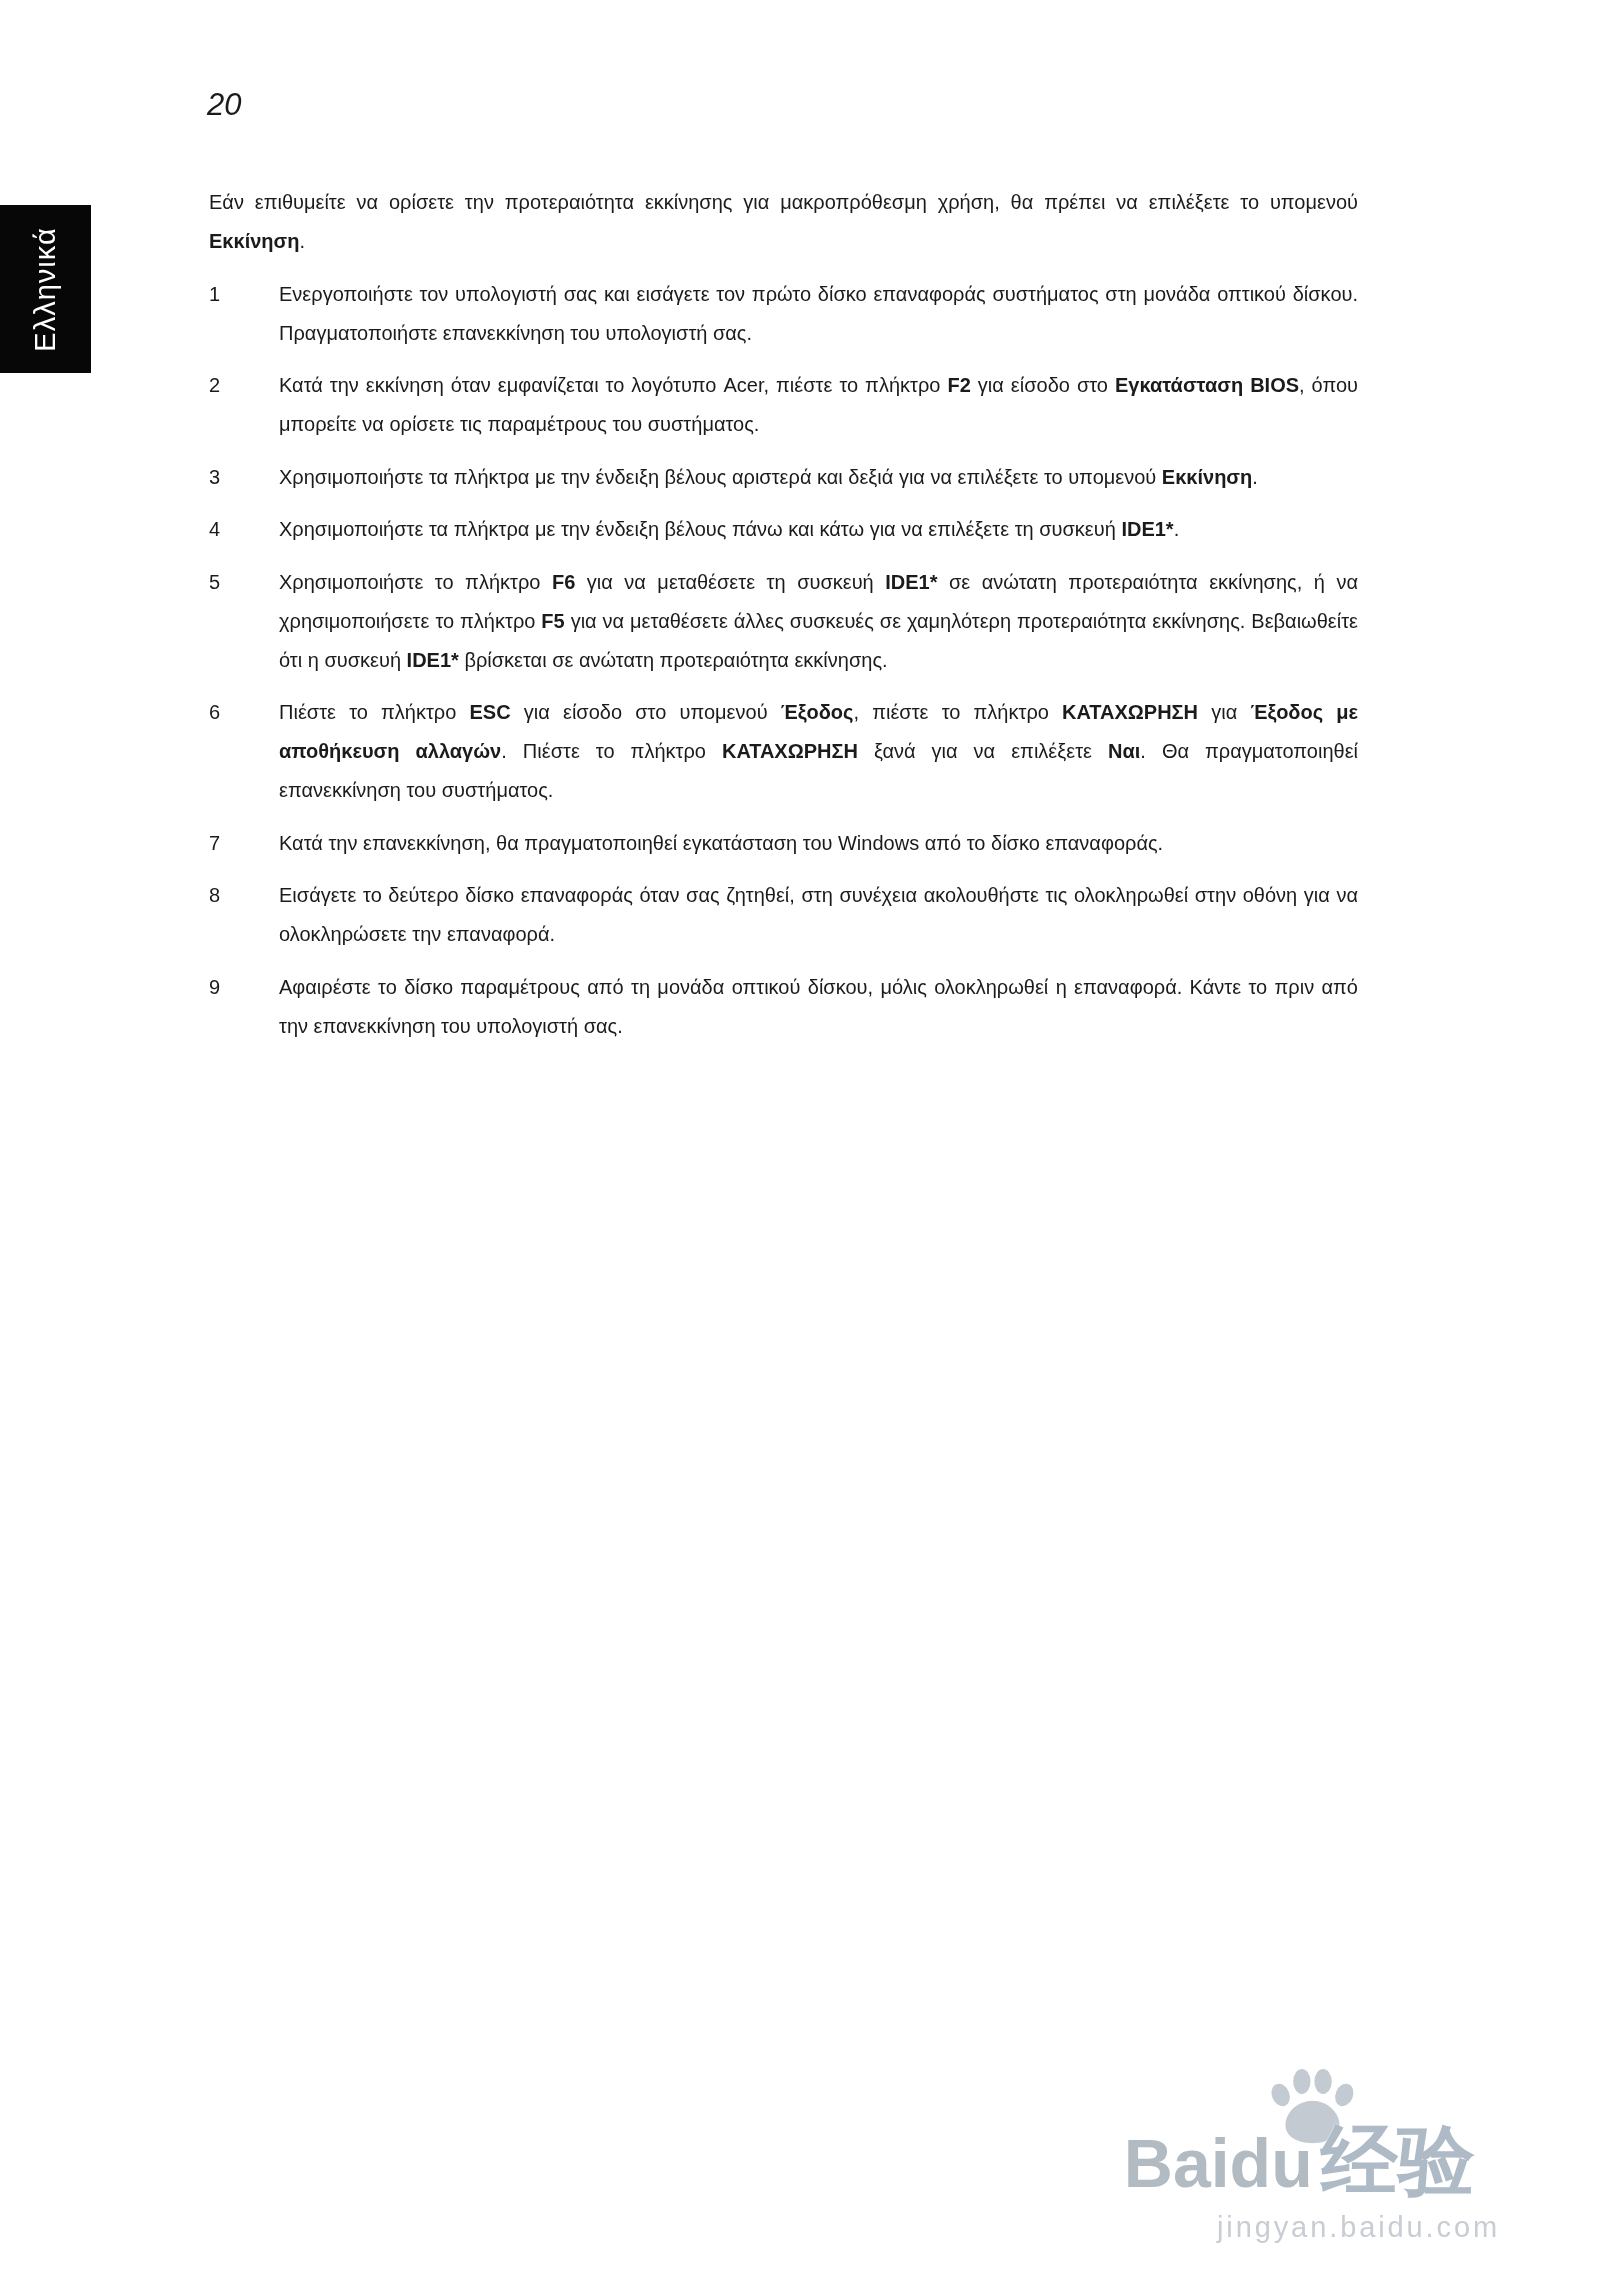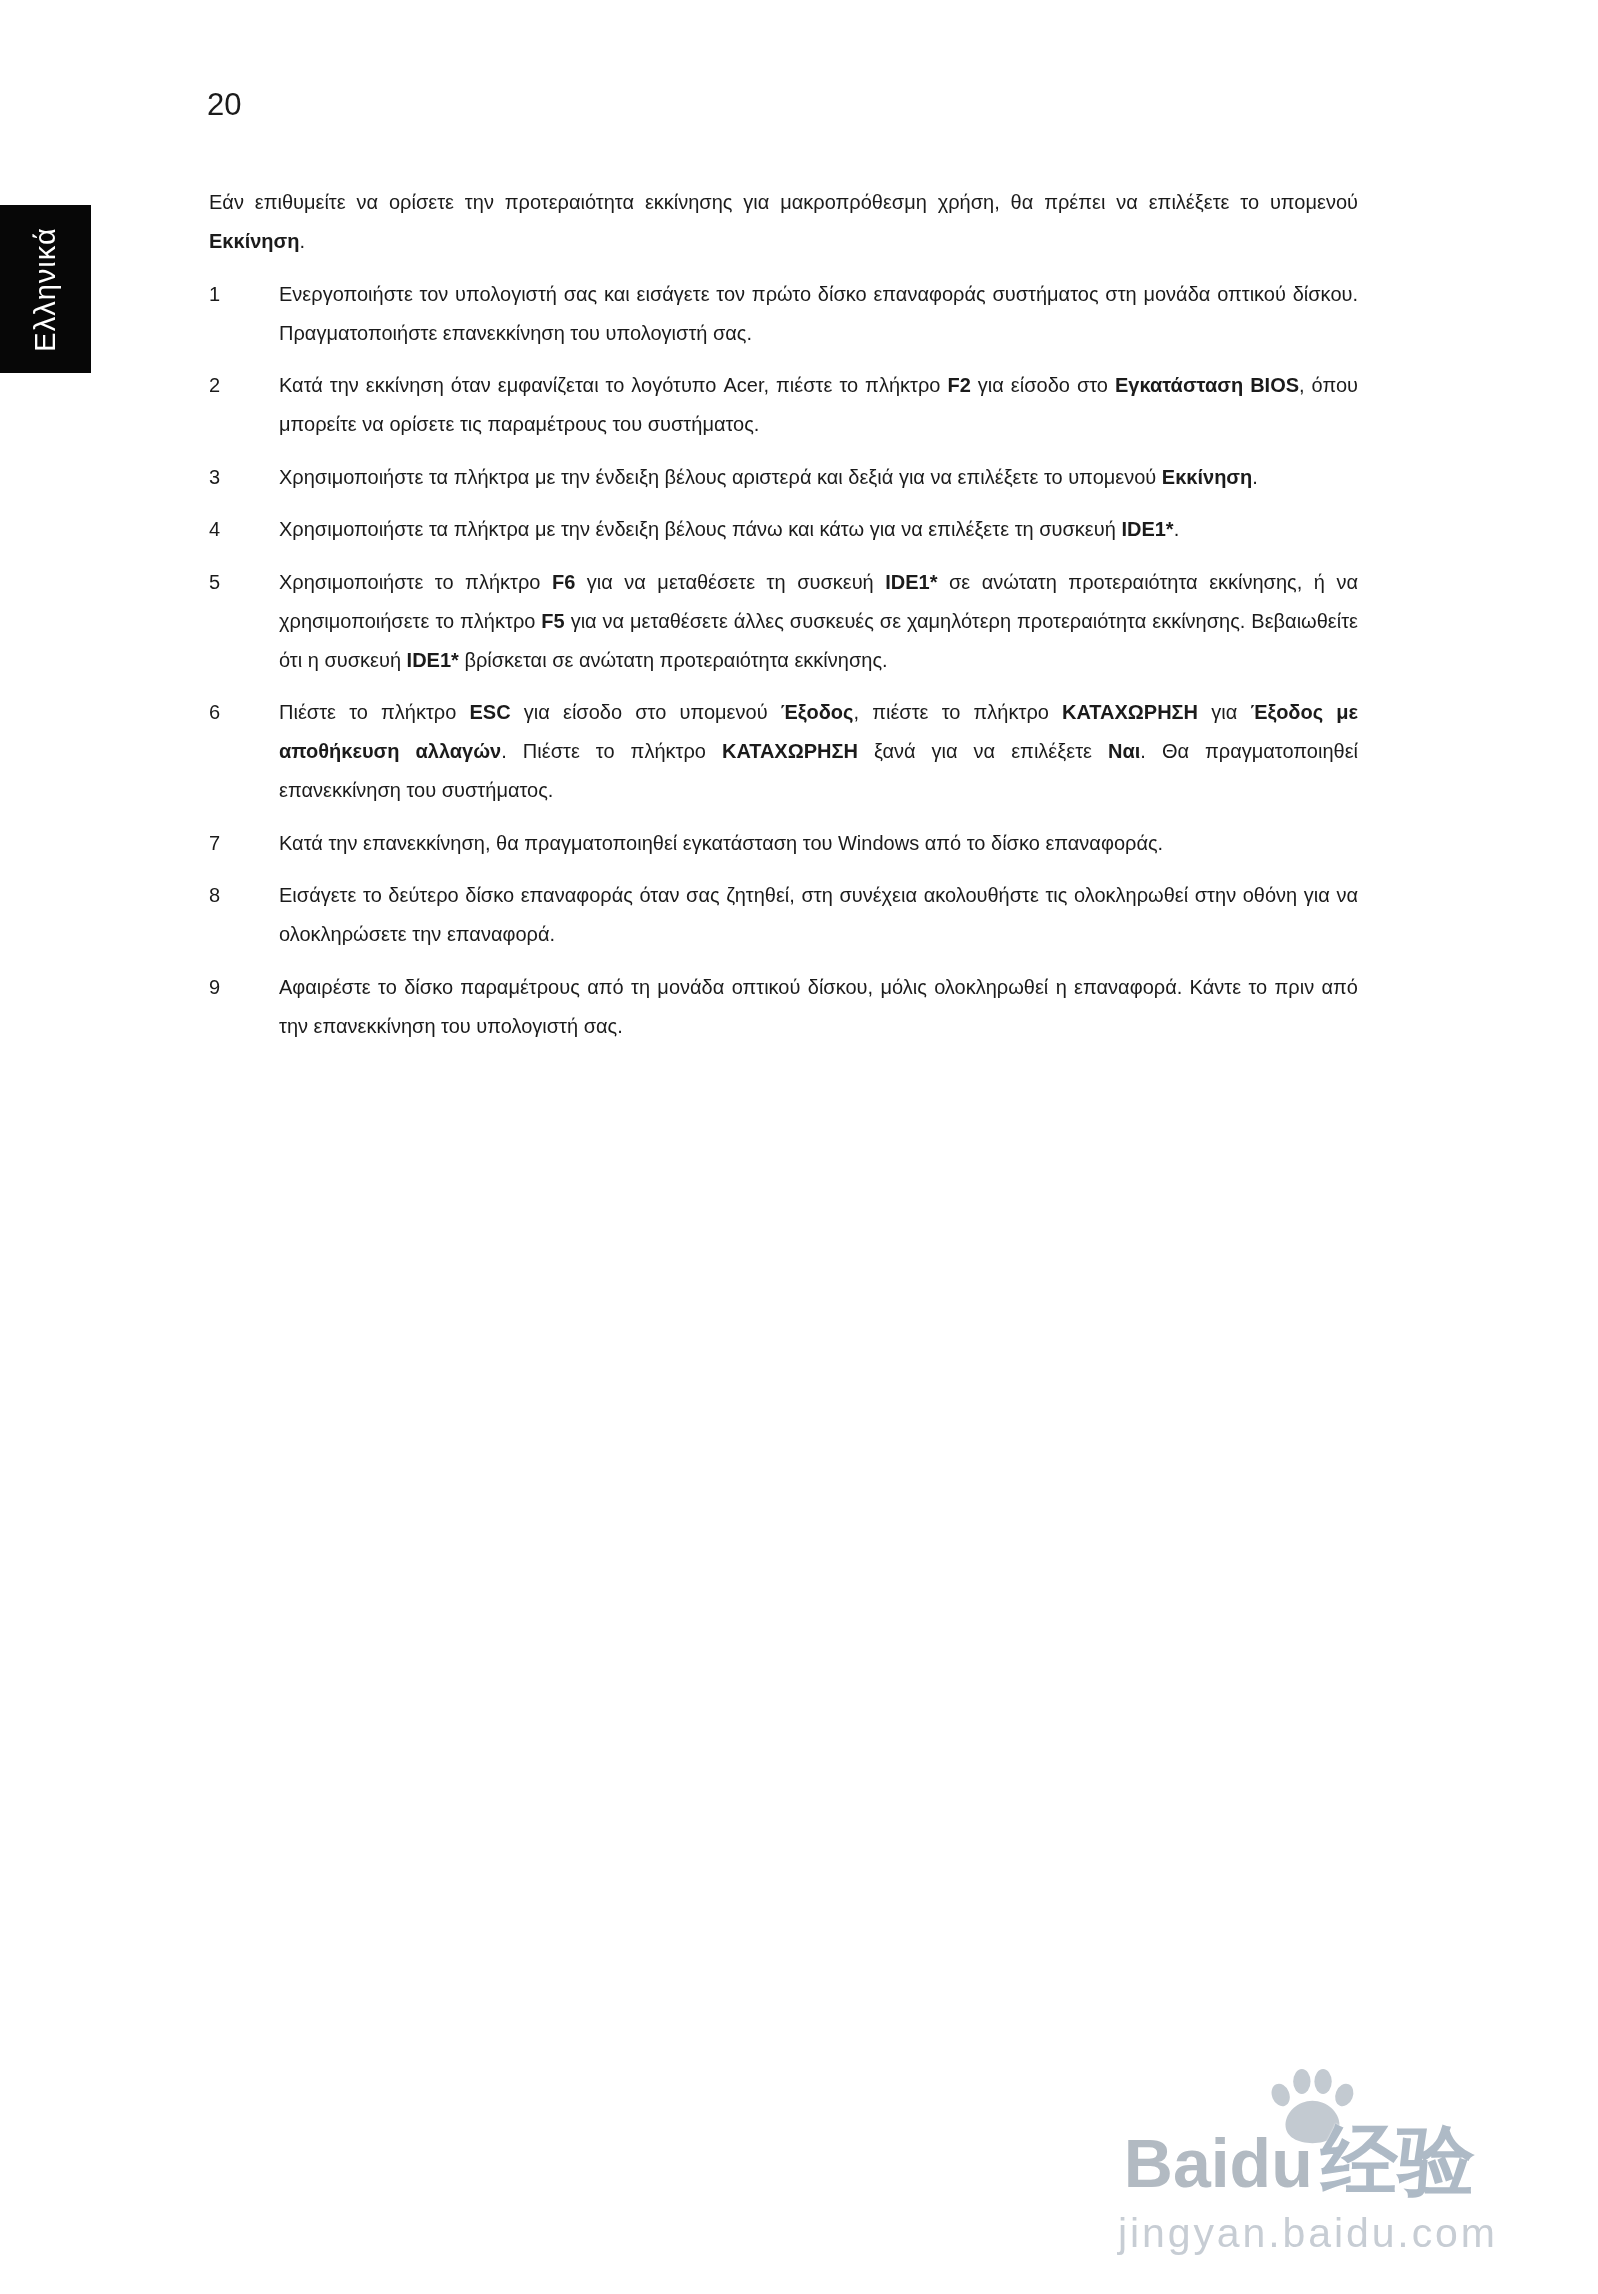--- a/index.html
+++ b/index.html
@@ -6,21 +6,21 @@
   .page{
     position:relative;
     width:1599px;height:2294px;
     background:#ffffff;
     font-family:"Liberation Sans","DejaVu Sans",sans-serif;
     color:#1b1b1b;
     overflow:hidden;
   }
   .page-number{
     position:absolute;left:207px;top:85px;
-    font-size:31px;line-height:39px;color:#1b1b1b;
+    font-size:31px;line-height:39px;color:#1b1b1b;font-style:italic;
   }
   .side-tab{
     position:absolute;left:0;top:205px;
     width:91px;height:168px;
     background:#070707;
     display:flex;align-items:center;justify-content:center;
   }
   .side-tab-label{
     display:block;
     transform:rotate(-90deg);
@@ -52,22 +52,22 @@
   }
   .wm-latin{
     font-size:68px;font-weight:700;color:#b2bac2;line-height:1;
   }
   .wm-cn{
     font-size:77px;font-weight:700;color:#aebac6;margin-left:8px;line-height:1;
     text-shadow:0 0 1.9px #ffffff;
   }
   .wm-url{
     position:absolute;left:0;top:139px;width:100%;
-    text-align:left;
-    font-size:41px;letter-spacing:2.9px;color:#c7cdd4;line-height:1;
+    text-align:center;
+    font-size:29px;letter-spacing:2.9px;color:#c7cdd4;line-height:1;
   }
 </style>
 </head>
 <body>
 
 <div class="page">
 
   <div class="page-number">20</div>
 
   <div class="side-tab">

